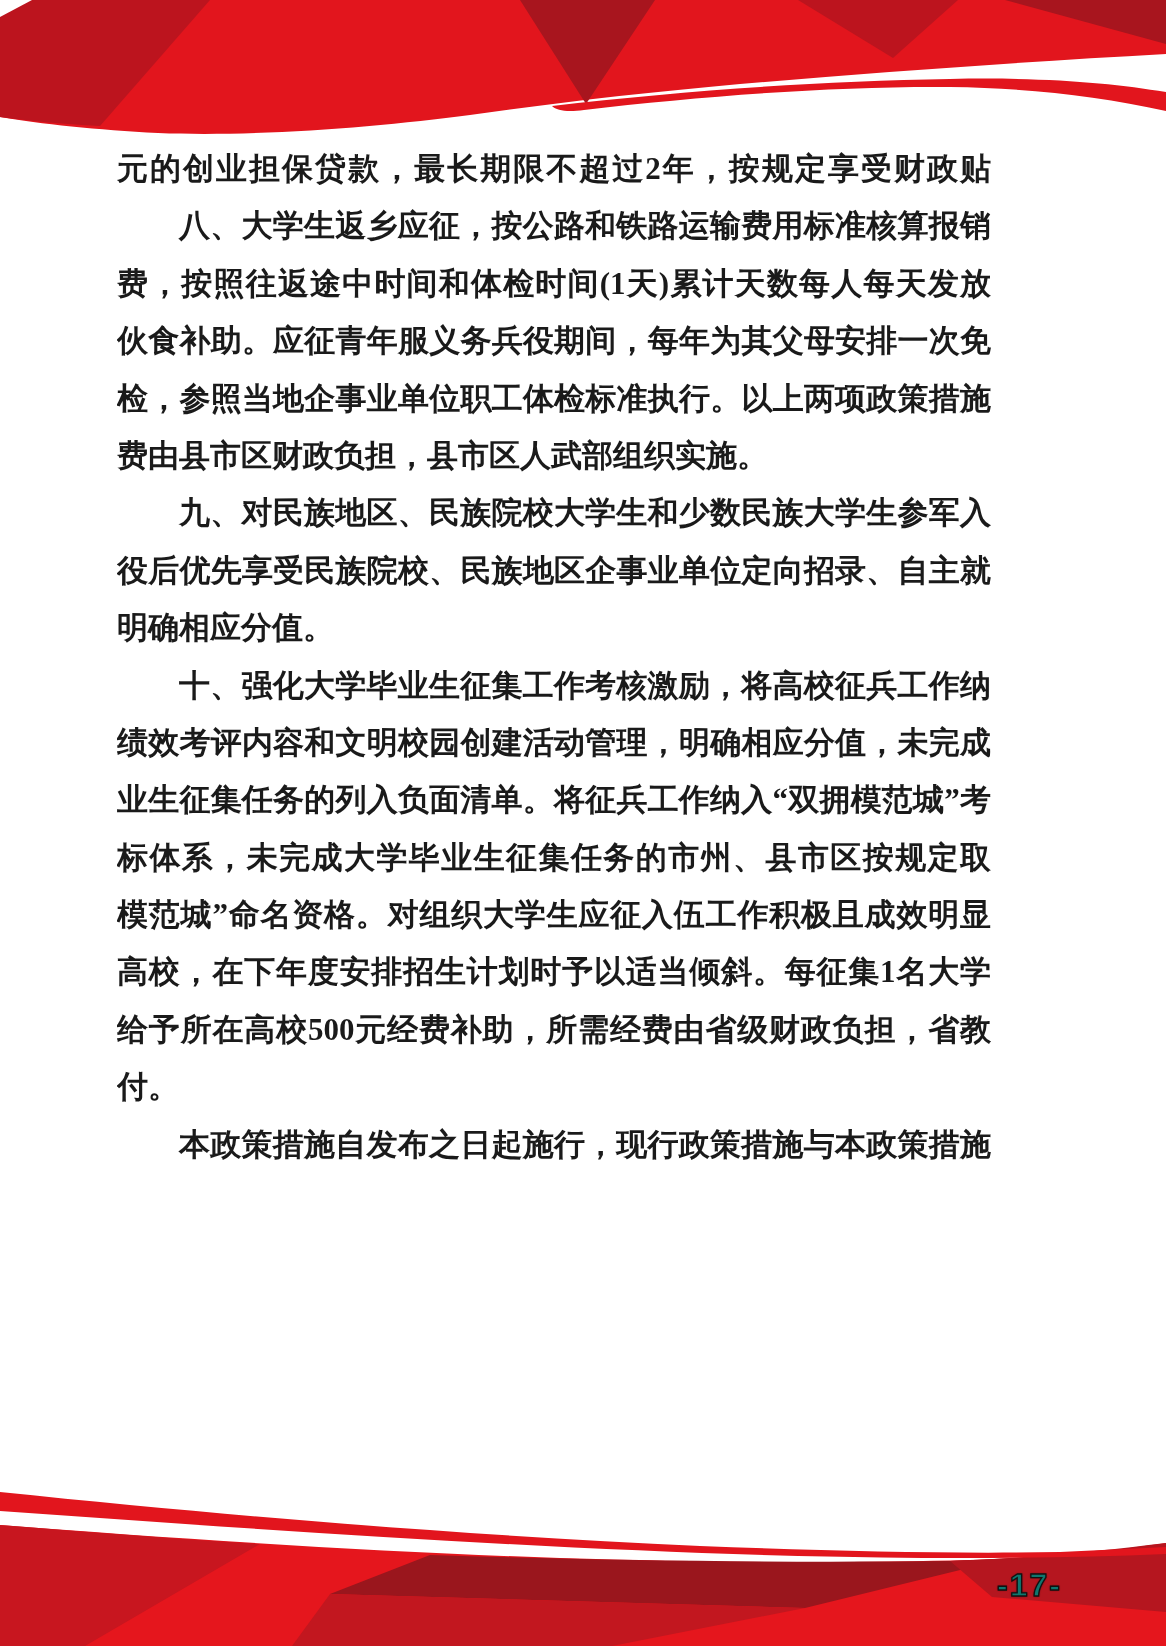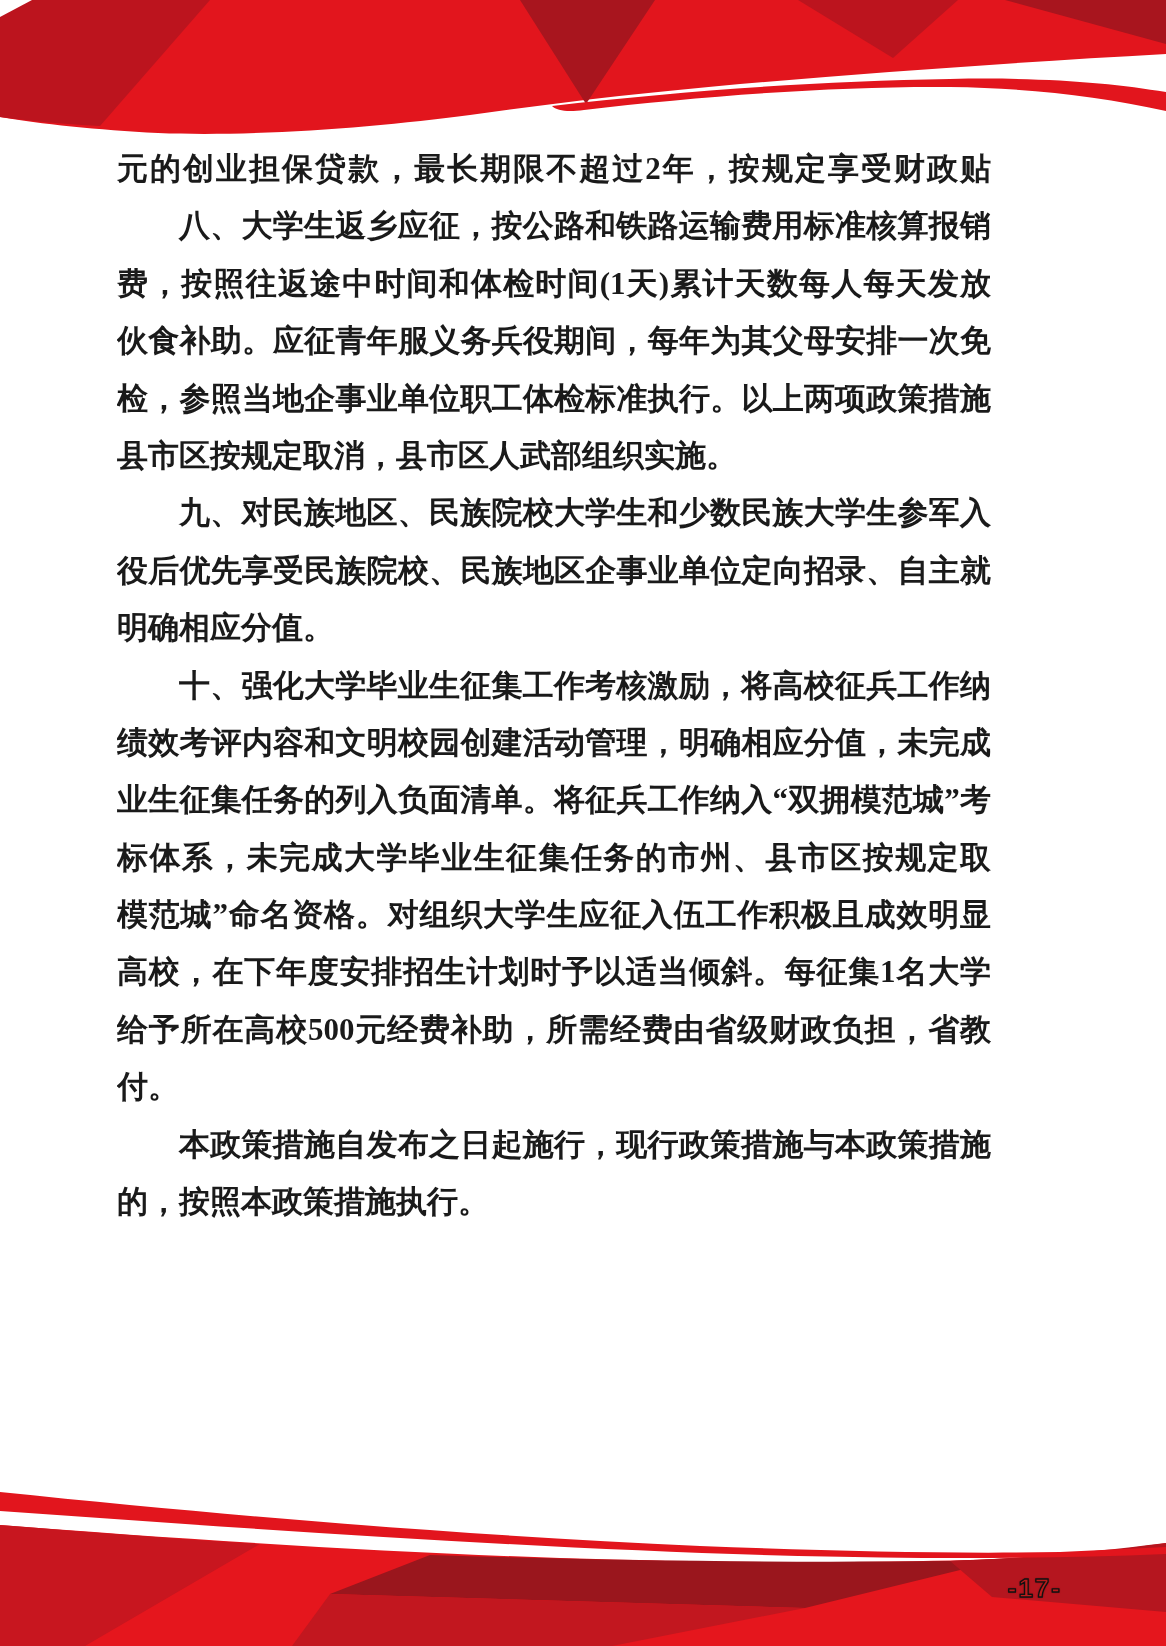--- a/index.html
+++ b/index.html
@@ -40,24 +40,24 @@
     overflow: hidden;
   }
   .line.last { text-align-last: left; }
   .line.indent { text-indent: 62px; }
 
   .page-number {
     position: absolute;
     right: 104px;
     bottom: 42px;
     font-family: "Liberation Sans", "DejaVu Sans", sans-serif;
-    font-size: 26px;
+    font-size: 32px;
     font-weight: bold;
     letter-spacing: 2px;
-    color: #b91c1c;
+    color: #0f766e;
     -webkit-text-stroke: 1.3px #111111;
     text-shadow: 0 0 1px #111111, 0 0 2px #111111;
   }
 </style>
 </head>
 <body>
 
 <div class="page">
 
   <svg class="banner top" viewBox="0 0 1166 150" preserveAspectRatio="none">
@@ -72,40 +72,39 @@
 
   <main class="content">
       <div class="paragraph">
         <div class="line last">元的创业担保贷款，最长期限不超过2年，按规定享受财政贴息。</div>
       </div>
       <div class="paragraph">
         <div class="line indent">八、大学生返乡应征，按公路和铁路运输费用标准核算报销差旅</div>
         <div class="line">费，按照往返途中时间和体检时间(1天)累计天数每人每天发放100元的</div>
         <div class="line">伙食补助。应征青年服义务兵役期间，每年为其父母安排一次免费体</div>
         <div class="line">检，参照当地企事业单位职工体检标准执行。以上两项政策措施所需经</div>
-        <div class="line last">县市区按规定取消，县市区人武部组织实施。</div>
+        <div class="line last">费由县市区财政负担，县市区人武部组织实施。</div>
       </div>
       <div class="paragraph">
         <div class="line indent">九、对民族地区、民族院校大学生和少数民族大学生参军入伍，退</div>
         <div class="line">役后优先享受民族院校、民族地区企事业单位定向招录、自主就业创业</div>
         <div class="line last">明确相应分值。</div>
       </div>
       <div class="paragraph">
         <div class="line indent">十、强化大学毕业生征集工作考核激励，将高校征兵工作纳入高校</div>
         <div class="line">绩效考评内容和文明校园创建活动管理，明确相应分值，未完成大学毕</div>
         <div class="line">业生征集任务的列入负面清单。将征兵工作纳入“双拥模范城”考评指</div>
         <div class="line">标体系，未完成大学毕业生征集任务的市州、县市区按规定取消“双拥</div>
         <div class="line">模范城”命名资格。对组织大学生应征入伍工作积极且成效明显的省内</div>
         <div class="line">高校，在下年度安排招生计划时予以适当倾斜。每征集1名大学生入伍</div>
         <div class="line">给予所在高校500元经费补助，所需经费由省级财政负担，省教育厅拨</div>
         <div class="line last">付。</div>
       </div>
       <div class="paragraph">
         <div class="line indent">本政策措施自发布之日起施行，现行政策措施与本政策措施不一致</div>
-        <div class="line last">的，按照本政策措施执行。</div>
       </div>
     </main>
 
   <svg class="banner bottom" viewBox="0 0 1166 246" preserveAspectRatio="none">
     <path d="M0,125 C180,139 380,152 560,158 C720,163 860,163 970,160 C1052,157 1112,151 1166,143 L1166,246 L0,246 Z" fill="#e5161d"></path>
     <path d="M0,125 C90,132 175,139 260,144 L85,246 L0,246 Z" fill="#c8161f"></path>
     <path d="M430,155 C590,160 760,163 950,161 L1005,159 L805,208 L330,194 Z" fill="#9a161d"></path>
     <path d="M950,161 C1030,158 1102,151 1166,143 L1166,212 L992,197 Z" fill="#b5161f"></path>
     <path d="M330,194 L805,208 L612,246 L292,246 Z" fill="#c2171f"></path>
     <path d="M0,92 C250,118 480,136 700,146 C830,151 950,154 1060,152 L1166,147 L1166,154 C1048,159 928,159 798,156 C558,150 278,131 0,111 Z" fill="#e2151d"></path>

